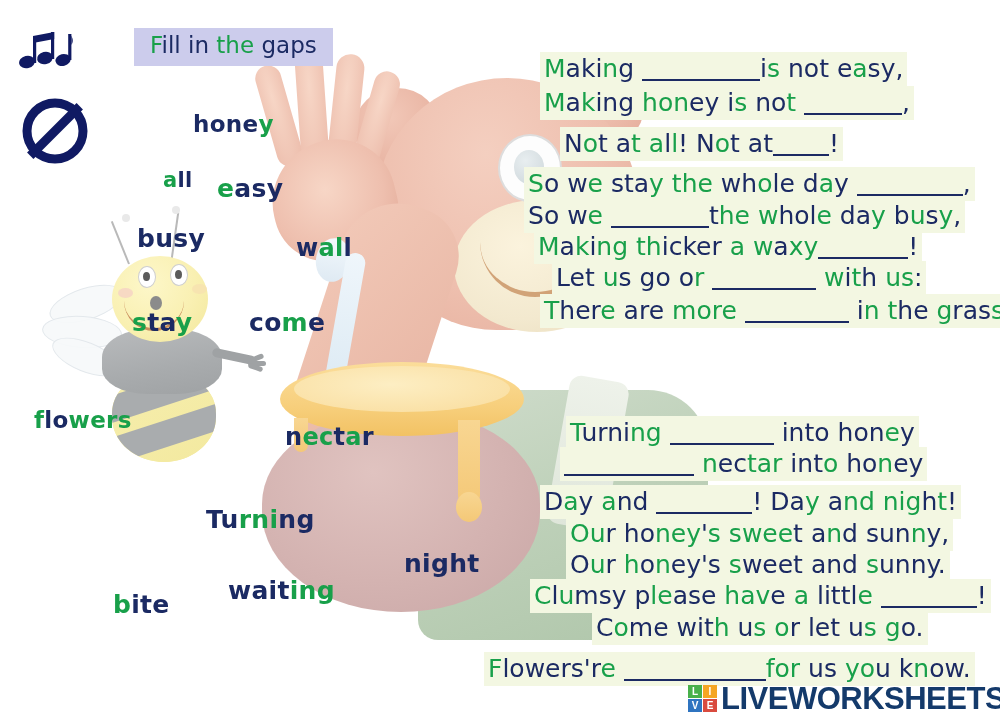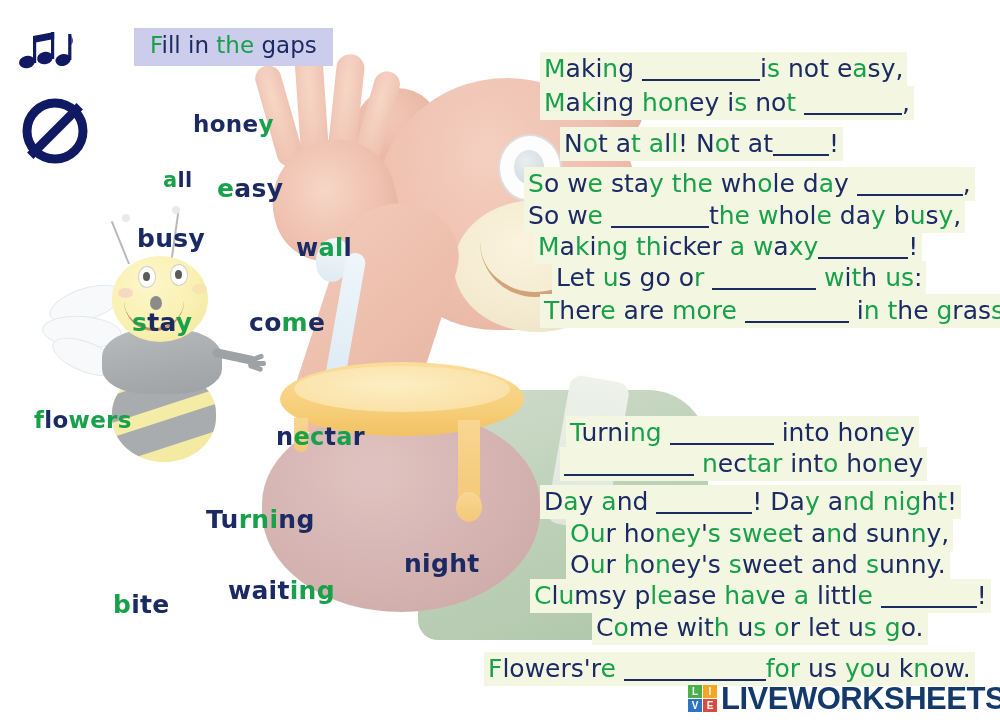--- a/index.html
+++ b/index.html
@@ -212,21 +212,21 @@
 
   <div id="word-bank">
       <div class="wb" style="left: 193px; top: 111px; font-size: 23px;"><span style="color: rgb(27, 42, 99);">h</span><span style="color: rgb(27, 42, 99);">o</span><span style="color: rgb(27, 42, 99);">n</span><span style="color: rgb(27, 42, 99);">e</span><span style="color: rgb(24, 160, 74);">y</span></div>
       <div class="wb" style="left: 163px; top: 168px; font-size: 21px;"><span style="color: rgb(24, 160, 74);">a</span><span style="color: rgb(27, 42, 99);">l</span><span style="color: rgb(27, 42, 99);">l</span></div>
       <div class="wb" style="left: 217px; top: 174px; font-size: 25px;"><span style="color: rgb(24, 160, 74);">e</span><span style="color: rgb(27, 42, 99);">a</span><span style="color: rgb(27, 42, 99);">s</span><span style="color: rgb(27, 42, 99);">y</span></div>
       <div class="wb" style="left: 137px; top: 224px; font-size: 25px;"><span style="color: rgb(27, 42, 99);">b</span><span style="color: rgb(27, 42, 99);">u</span><span style="color: rgb(27, 42, 99);">s</span><span style="color: rgb(27, 42, 99);">y</span></div>
       <div class="wb" style="left: 296px; top: 234px; font-size: 24px;"><span style="color: rgb(27, 42, 99);">w</span><span style="color: rgb(24, 160, 74);">a</span><span style="color: rgb(24, 160, 74);">l</span><span style="color: rgb(27, 42, 99);">l</span></div>
       <div class="wb" style="left: 132px; top: 308px; font-size: 25px;"><span style="color: rgb(24, 160, 74);">s</span><span style="color: rgb(27, 42, 99);">t</span><span style="color: rgb(27, 42, 99);">a</span><span style="color: rgb(24, 160, 74);">y</span></div>
       <div class="wb" style="left: 249px; top: 308px; font-size: 25px;"><span style="color: rgb(27, 42, 99);">c</span><span style="color: rgb(27, 42, 99);">o</span><span style="color: rgb(24, 160, 74);">m</span><span style="color: rgb(27, 42, 99);">e</span></div>
       <div class="wb" style="left: 34px; top: 407px; font-size: 23px;"><span style="color: rgb(24, 160, 74);">f</span><span style="color: rgb(27, 42, 99);">l</span><span style="color: rgb(27, 42, 99);">o</span><span style="color: rgb(24, 160, 74);">w</span><span style="color: rgb(24, 160, 74);">e</span><span style="color: rgb(24, 160, 74);">r</span><span style="color: rgb(24, 160, 74);">s</span></div>
-      <div class="wb" style="left: 276px; top: 423px; font-size: 24px;"><span style="color: rgb(27, 42, 99);">n</span><span style="color: rgb(24, 160, 74);">e</span><span style="color: rgb(24, 160, 74);">c</span><span style="color: rgb(27, 42, 99);">t</span><span style="color: rgb(24, 160, 74);">a</span><span style="color: rgb(27, 42, 99);">r</span></div>
+      <div class="wb" style="left: 285px; top: 423px; font-size: 24px;"><span style="color: rgb(27, 42, 99);">n</span><span style="color: rgb(24, 160, 74);">e</span><span style="color: rgb(24, 160, 74);">c</span><span style="color: rgb(27, 42, 99);">t</span><span style="color: rgb(24, 160, 74);">a</span><span style="color: rgb(27, 42, 99);">r</span></div>
       <div class="wb" style="left: 206px; top: 505px; font-size: 25px;"><span style="color: rgb(27, 42, 99);">T</span><span style="color: rgb(27, 42, 99);">u</span><span style="color: rgb(24, 160, 74);">r</span><span style="color: rgb(24, 160, 74);">n</span><span style="color: rgb(24, 160, 74);">i</span><span style="color: rgb(27, 42, 99);">n</span><span style="color: rgb(27, 42, 99);">g</span></div>
       <div class="wb" style="left: 404px; top: 549px; font-size: 25px;"><span style="color: rgb(27, 42, 99);">n</span><span style="color: rgb(27, 42, 99);">i</span><span style="color: rgb(27, 42, 99);">g</span><span style="color: rgb(27, 42, 99);">h</span><span style="color: rgb(27, 42, 99);">t</span></div>
       <div class="wb" style="left: 228px; top: 576px; font-size: 25px;"><span style="color: rgb(27, 42, 99);">w</span><span style="color: rgb(27, 42, 99);">a</span><span style="color: rgb(27, 42, 99);">i</span><span style="color: rgb(27, 42, 99);">t</span><span style="color: rgb(24, 160, 74);">i</span><span style="color: rgb(24, 160, 74);">n</span><span style="color: rgb(24, 160, 74);">g</span></div>
       <div class="wb" style="left: 113px; top: 590px; font-size: 25px;"><span style="color: rgb(24, 160, 74);">b</span><span style="color: rgb(27, 42, 99);">i</span><span style="color: rgb(27, 42, 99);">t</span><span style="color: rgb(27, 42, 99);">e</span></div>
     </div>
 
   <div id="poem-top">
       <div class="poem-line" style="left: 540px; top: 56px;"><span class="hl"><span style="color: rgb(24, 160, 74);">M</span><span style="color: rgb(27, 42, 99);">a</span><span style="color: rgb(27, 42, 99);">k</span><span style="color: rgb(27, 42, 99);">i</span><span style="color: rgb(24, 160, 74);">n</span><span style="color: rgb(27, 42, 99);">g</span><span style="color: rgb(27, 42, 99);"> </span><span class="blank" style="width: 118px;"></span><span style="color: rgb(27, 42, 99);">i</span><span style="color: rgb(24, 160, 74);">s</span><span style="color: rgb(27, 42, 99);"> </span><span style="color: rgb(27, 42, 99);">n</span><span style="color: rgb(27, 42, 99);">o</span><span style="color: rgb(27, 42, 99);">t</span><span style="color: rgb(27, 42, 99);"> </span><span style="color: rgb(27, 42, 99);">e</span><span style="color: rgb(24, 160, 74);">a</span><span style="color: rgb(27, 42, 99);">s</span><span style="color: rgb(27, 42, 99);">y</span><span style="color: rgb(27, 42, 99);">,</span></span></div>
       <div class="poem-line" style="left: 540px; top: 90px;"><span class="hl"><span style="color: rgb(24, 160, 74);">M</span><span style="color: rgb(27, 42, 99);">a</span><span style="color: rgb(24, 160, 74);">k</span><span style="color: rgb(27, 42, 99);">i</span><span style="color: rgb(27, 42, 99);">n</span><span style="color: rgb(27, 42, 99);">g</span><span style="color: rgb(27, 42, 99);"> </span><span style="color: rgb(24, 160, 74);">h</span><span style="color: rgb(24, 160, 74);">o</span><span style="color: rgb(24, 160, 74);">n</span><span style="color: rgb(27, 42, 99);">e</span><span style="color: rgb(27, 42, 99);">y</span><span style="color: rgb(27, 42, 99);"> </span><span style="color: rgb(27, 42, 99);">i</span><span style="color: rgb(24, 160, 74);">s</span><span style="color: rgb(27, 42, 99);"> </span><span style="color: rgb(27, 42, 99);">n</span><span style="color: rgb(27, 42, 99);">o</span><span style="color: rgb(24, 160, 74);">t</span><span style="color: rgb(27, 42, 99);"> </span><span class="blank" style="width: 98px;"></span><span style="color: rgb(27, 42, 99);">,</span></span></div>
       <div class="poem-line" style="left: 560px; top: 131px;"><span class="hl"><span style="color: rgb(27, 42, 99);">N</span><span style="color: rgb(24, 160, 74);">o</span><span style="color: rgb(27, 42, 99);">t</span><span style="color: rgb(27, 42, 99);"> </span><span style="color: rgb(27, 42, 99);">a</span><span style="color: rgb(24, 160, 74);">t</span><span style="color: rgb(27, 42, 99);"> </span><span style="color: rgb(24, 160, 74);">a</span><span style="color: rgb(27, 42, 99);">l</span><span style="color: rgb(24, 160, 74);">l</span><span style="color: rgb(27, 42, 99);">!</span><span style="color: rgb(27, 42, 99);"> </span><span style="color: rgb(27, 42, 99);">N</span><span style="color: rgb(24, 160, 74);">o</span><span style="color: rgb(27, 42, 99);">t</span><span style="color: rgb(27, 42, 99);"> </span><span style="color: rgb(27, 42, 99);">a</span><span style="color: rgb(27, 42, 99);">t</span><span class="blank" style="width: 56px;"></span><span style="color: rgb(27, 42, 99);">!</span></span></div>

